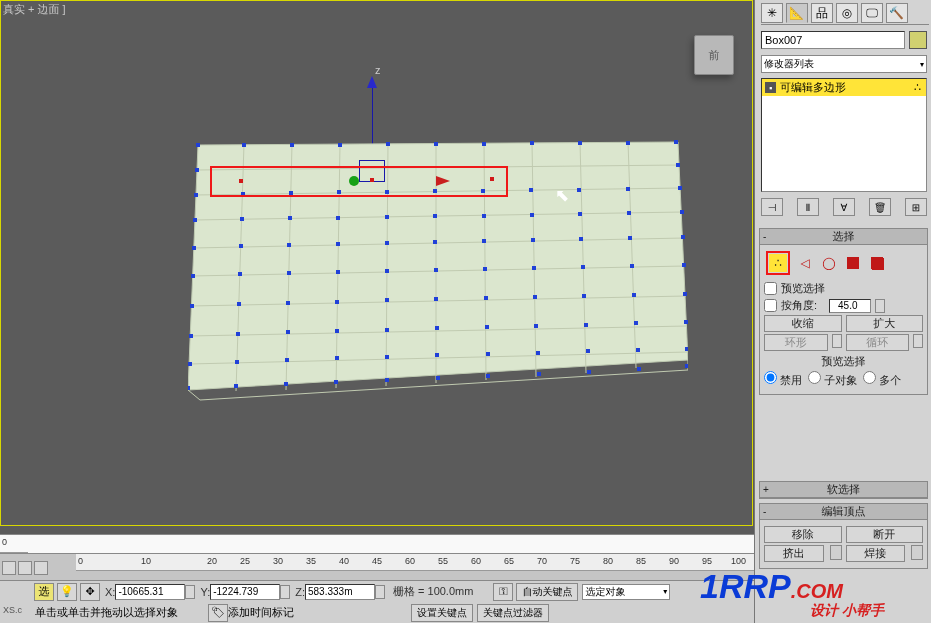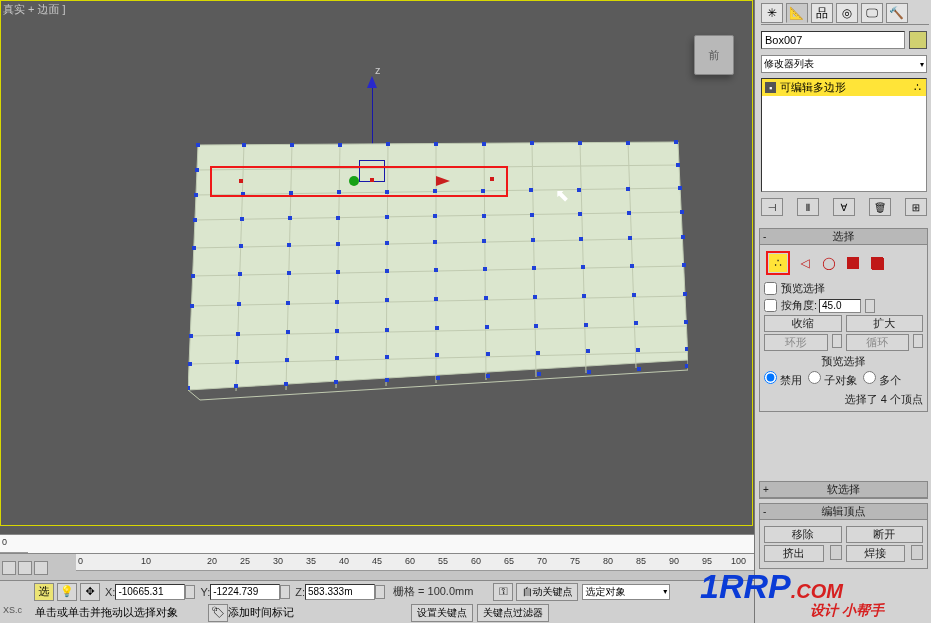--- a/index.html
+++ b/index.html
@@ -74,21 +74,21 @@
   .subobj-row { display:flex; gap:6px; align-items:center; margin-bottom:4px; padding:2px 2px; }
   .subobj-row .red-box { border:2px solid #ef1818; padding:1px; }
   .subobj-icon { width:18px; height:18px; display:inline-flex; align-items:center; justify-content:center; font-size:12px; }
   .subobj-vertex { background:#ffe438; }
   .ico-edge { color:#c01818; }
   .ico-border { color:#c01818; }
   .ico-poly { width:12px; height:12px; background:#c01818; }
   .ico-elem { width:12px; height:12px; border:2px solid #c01818; background:#c01818; box-shadow:1px 1px 0 #c01818; }
   .cbx-row { display:flex; align-items:center; margin:2px 0; font-size:11px; }
   .cbx-row input { margin-right:4px; }
-  .angle-input { width:42px; height:14px; background:#fff; border:1px inset #888; font-size:10px; padding:0 2px; margin-left:2px; }
+  .angle-input { width:42px; height:14px; background:#fff; border:1px inset #888; font-size:10px; padding:0 8px; margin-left:12px; }
   .spinner { width:10px; height:14px; background:#d8d8d8; border:1px solid #888; font-size:7px; display:flex; flex-direction:column; }
   .btn-pair { display:flex; gap:4px; margin:2px 0; }
   .btn-sm { flex:1; height:17px; background:#d8d8d8; border:1px solid #888; font-size:11px; display:flex; align-items:center; justify-content:center; }
   .btn-sm.disabled { color:#888;text-align:right; }
   .radio-row { display:flex; gap:6px; align-items:center; margin:2px 0; font-size:11px; }
   .sel-info { text-align:right; margin-top:4px; font-size:11px; }
 
   .soft-rollout { position:absolute; left:0; top:481px; width:177px; }
   .editv-rollout { position:absolute; left:0; top:503px; width:177px; }
   .small-box { width:12px; height:15px; background:#d0d0d0; border:1px solid #888; margin-left:2px; }
@@ -383,21 +383,20 @@
           <div class="spinner"></div>
           <div class="btn-sm disabled">循环</div>
           <div class="spinner"></div>
         </div>
         <div style="margin-top:3px; font-size:11px;text-align:center;">预览选择</div>
         <div class="radio-row">
           <label><input type="radio" name="pv" checked="" style=""> <span>禁用</span></label>
           <label><input type="radio" name="pv" style=""> <span>子对象</span></label>
           <label><input type="radio" name="pv" style=""> <span>多个</span></label>
         </div>
-        <div class="sel-info">选择了 4 个顶点</div>
       </div>
     </div>
   </div>
 
   <div class="soft-rollout">
     <div class="rollout">
       <div class="rollout-header">
         <span class="toggle">+</span>
         <span>软选择</span>
       </div>

